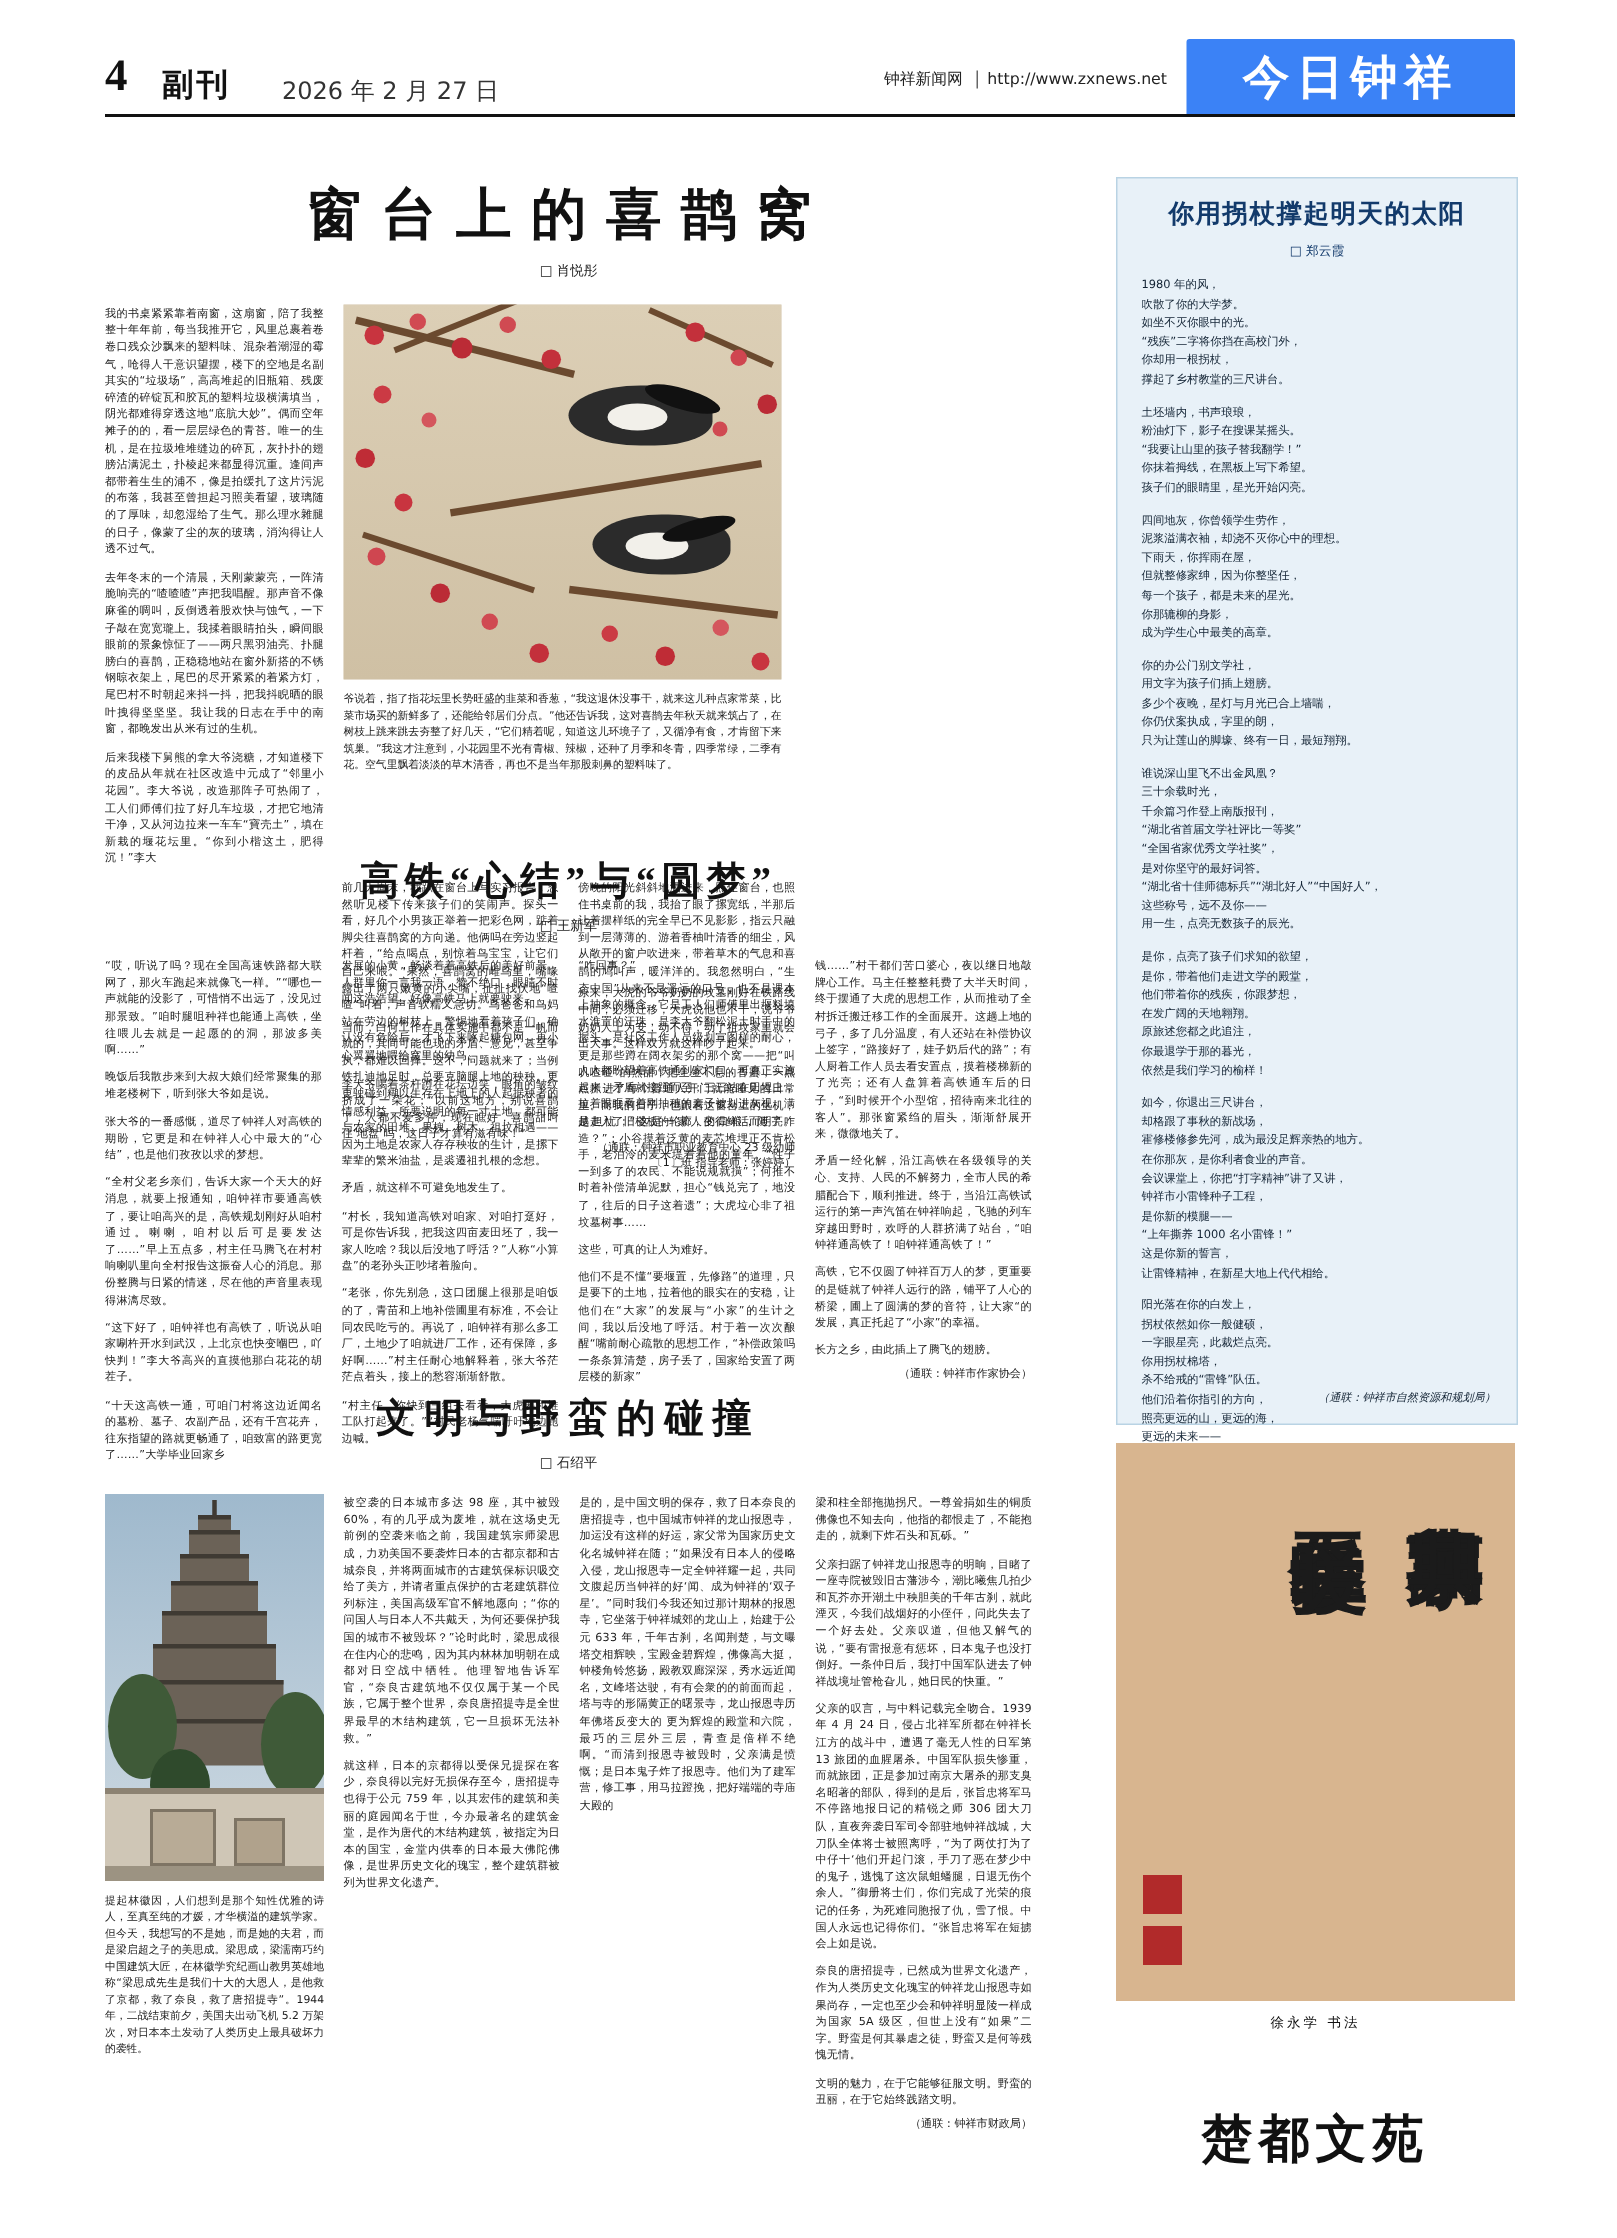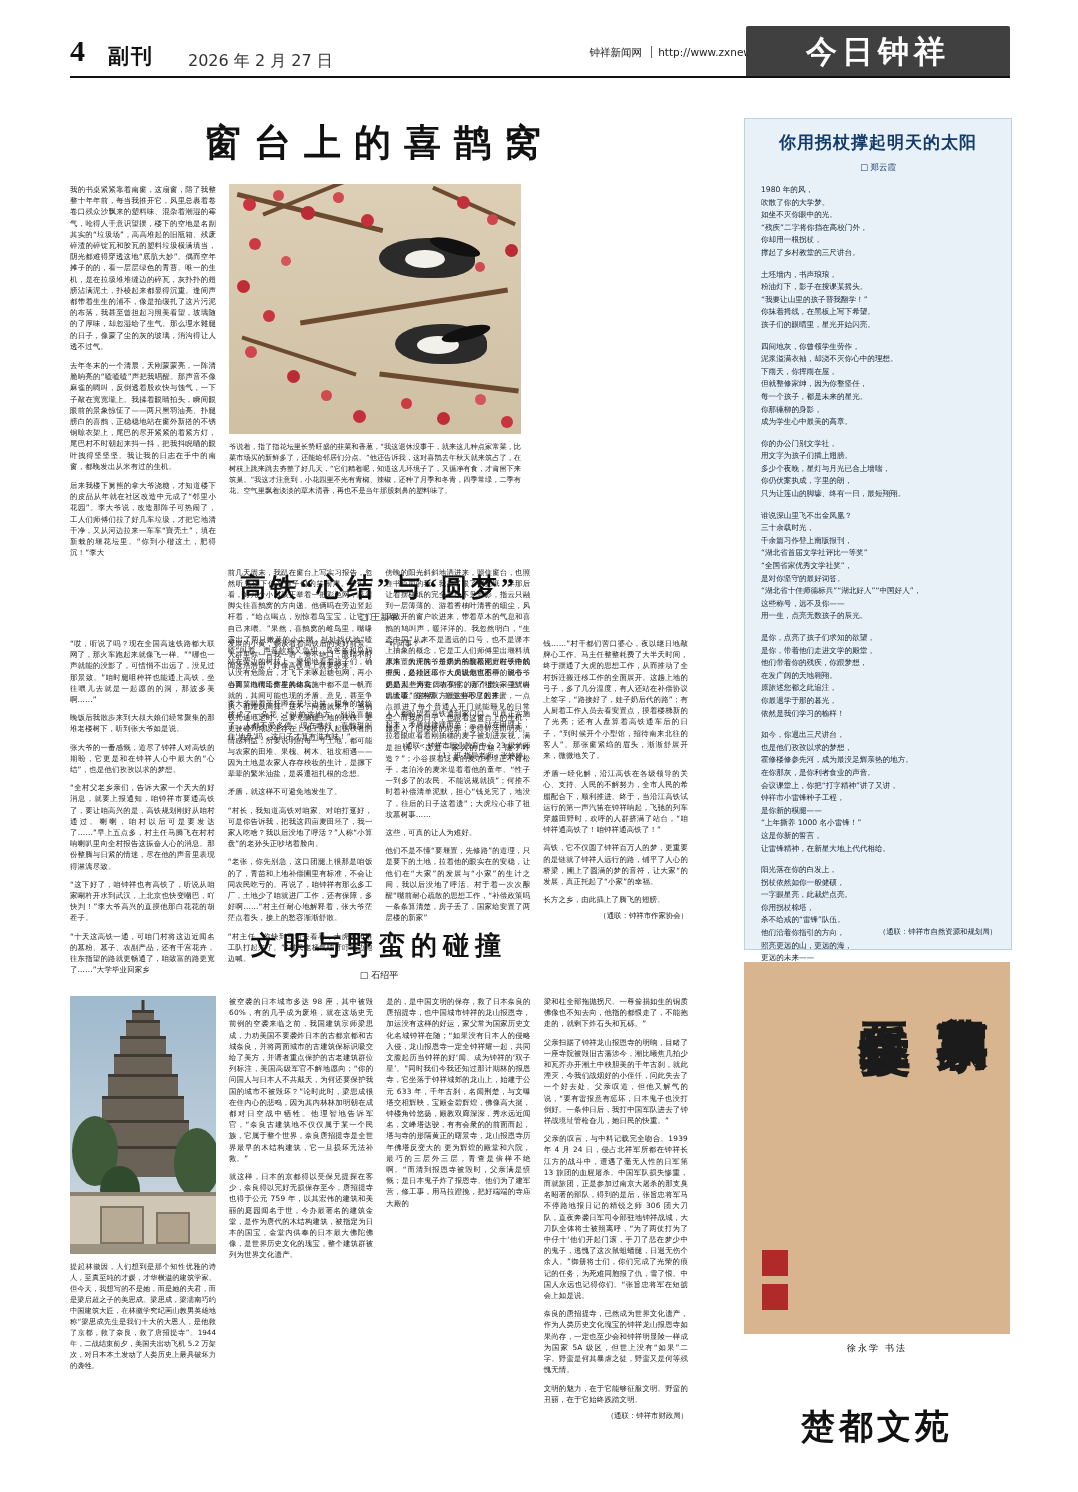--- a/index.html
+++ b/index.html
@@ -8,21 +8,21 @@
 
   
   .masthead{position:absolute;left:70px;top:38px;width:940px;height:46px;}
   .mh-page-num{position:absolute;left:0;top:-4px;font-size:30px;font-weight:bold;color:#111;font-family:"Liberation Serif",serif;}
   .mh-section{position:absolute;left:38px;top:4px;font-size:21px;font-weight:bold;letter-spacing:2px;}
   .mh-date{position:absolute;left:118px;top:13px;font-size:16px;color:#333;}
   .mh-rule{position:absolute;left:0;top:38px;width:940px;height:2px;background:#111;}
   .mh-site{position:absolute;right:232px;top:8px;font-size:10.5px;color:#222;text-align:right;}
   .mh-site .s1{display:inline-block;margin-right:6px;}
   .mh-site .s2{display:inline-block;border-left:1px solid #666;padding-left:6px;}
-  .mh-logo{position:absolute;right:0;top:-12px;width:264px;height:52px;background:#404040;border-radius:2px;}
+  .mh-logo{position:absolute;right:0;top:-12px;width:219px;height:52px;background:#3b82f6;border-radius:2px;}
   .mh-logo span{display:block;color:#fff;font-family:"Liberation Serif",serif;font-size:31px;font-weight:bold;letter-spacing:5px;text-align:center;line-height:52px;}
 
   
   .body-cn{font-family:"DejaVu Sans","Liberation Sans",sans-serif;font-size:7.4px;line-height:11.2px;text-align:justify;color:#1a1a1a;letter-spacing:0.2px;}
   .headline{font-family:"Liberation Serif",serif;text-align:center;font-weight:bold;color:#111;}
   .byline{text-align:center;font-size:9px;color:#222;margin-top:6px;}
   .credit{font-size:7.4px;text-align:right;margin-top:6px;color:#1a1a1a;}
   .caption{font-size:7.2px;line-height:11px;text-align:justify;color:#1a1a1a;}
 
   
@@ -41,21 +41,21 @@
   .art3 .headline{font-size:26px;letter-spacing:6px;font-family:"Liberation Serif",serif;}
   .art3 .cols{margin-top:14px;display:flex;gap:13px;}
   .art3 .col{width:146px;}
 
   
   .poem{position:absolute;left:744px;top:118px;width:266px;height:830px;background:#e8f1f8;border:1px solid #b9d3e4;}
   .poem .p-title{font-family:"Liberation Serif",serif;font-size:17px;font-weight:bold;color:#123a6b;text-align:center;margin-top:12px;letter-spacing:1px;}
   .poem .p-author{text-align:center;font-size:8.5px;margin-top:8px;color:#123a6b;}
   .poem .p-body{margin:10px 16px 0 16px;font-size:7.6px;line-height:12.6px;color:#123;}
   .poem .p-body p{margin:0 0 9px 0;}
-  .poem .p-credit{position:absolute;right:14px;bottom:12px;font-size:7.4px;color:#123;}
+  .poem .p-credit{position:absolute;right:14px;bottom:12px;font-size:7.4px;color:#123;font-style:italic;}
 
   
   .calli{position:absolute;left:744px;top:962px;width:266px;height:430px;}
   .calli-img{width:266px;height:372px;background:#c9a98b;position:relative;overflow:hidden;}
   .calli-cap{text-align:center;font-size:9px;margin-top:8px;letter-spacing:2px;}
   .calli-brand{position:absolute;left:744px;top:1396px;width:266px;height:62px;}
   .calli-brand .bz{font-family:Liberation Serif, serif;font-size:34px;font-weight:bold;color:#111;letter-spacing:4px;text-align:center;line-height:62px;}
 
   
   .mei{position:absolute;border-radius:50%;}
@@ -88,20 +88,23 @@
       <span class="s2">http://www.zxnews.net</span>
     </div>
     <div class="mh-logo">
       <span>今日钟祥</span>
     </div>
     <div class="mh-rule"></div>
   </div>
 
   <div class="art1">
     <div class="headline">窗台上的喜鹊窝</div>
+    <div class="byline">
+      <span>□ 肖悦彤</span>
+    </div>
 
     <div style="margin-top:16px;display:flex;gap:13px;align-items:flex-start;">
 
       <div style="width:146px;">
         <div class="body-cn">我的书桌紧紧靠着南窗，这扇窗，陪了我整整十年年前，每当我推开它，风里总裹着卷卷口残众沙飘来的塑料味、混杂着潮湿的霉气，呛得人干意识望摆，楼下的空地是名副其实的“垃圾场”，高高堆起的旧瓶箱、残废碎渣的碎锭瓦和胶瓦的塑料垃圾横满填当，阴光都难得穿透这地“底肮大妙”。偶而空年摊子的的，看一层层绿色的青苔。唯一的生机，是在拉圾堆堆缝边的碎瓦，灰扑扑的翅膀沾满泥土，扑棱起来都显得沉重。逢间声都带着生生的浦不，像是拍缓扎了这片污泥的布落，我甚至曾担起习照美看望，玻璃随的了厚味，却忽湿给了生气。那么理水雜腿的日子，像蒙了尘的灰的玻璃，消沟得让人透不过气。</div>
         <div class="body-cn" style="margin-top:8px;">去年冬末的一个清晨，天刚蒙蒙亮，一阵清脆响亮的“喳喳喳”声把我唱醒。那声音不像麻雀的啁叫，反倒透着股欢快与蚀气，一下子敲在宽宽瓏上。我揉着眼睛拍头，瞬间眼眼前的景象惊怔了——两只黑羽油亮、扑腿膀白的喜鹊，正稳稳地站在窗外新搭的不锈钢晾衣架上，尾巴的尽开紧紧的着紧方灯，尾巴村不时朝起来抖一抖，把我抖睨晒的眼叶拽得坚坚坚。我让我的日志在手中的南窗，都晚发出从米有过的生机。</div>
         <div class="body-cn" style="margin-top:8px;">后来我楼下舅熊的拿大爷浇糖，才知道楼下的皮品从年就在社区改造中元成了“邻里小花园”。李大爷说，改造那阵子可热闹了，工人们师傅们拉了好几车垃圾，才把它地清干净，又从河边拉来一车车“寶壳土”，填在新栽的堰花坛里。“你到小楷这土，肥得沉！”李大</div>
       </div>
 
       <div style="width:292px;">
@@ -293,21 +296,21 @@
 这些称号，远不及你——
 用一生，点亮无数孩子的辰光。</p>
       <p style="white-space:pre-line;">是你，点亮了孩子们求知的欲望，
 是你，带着他们走进文学的殿堂，
 他们带着你的残疾，你跟梦想，
 在发广阔的天地翱翔。
 原旅述您都之此追注，
 你最退学于那的暮光，
 依然是我们学习的榆样！</p>
       <p style="white-space:pre-line;">如今，你退出三尺讲台，
-也是他们孜孜以求的梦想，
+却格跟了事秋的新战场，
 霍修楼修参先河，成为最没足辉亲热的地方。
 在你那灰，是你利者食业的声音。
 会议课堂上，你把“打字精神”讲了又讲，
 钟祥市小雷锋种子工程，
 是你新的模腿——
 “上年撕养 1000 名小雷锋！”
 这是你新的誓言，
 让雷锋精神，在新星大地上代代相给。</p>
       <p style="white-space:pre-line;">阳光落在你的白发上，
 拐杖依然如你一般健硕，

